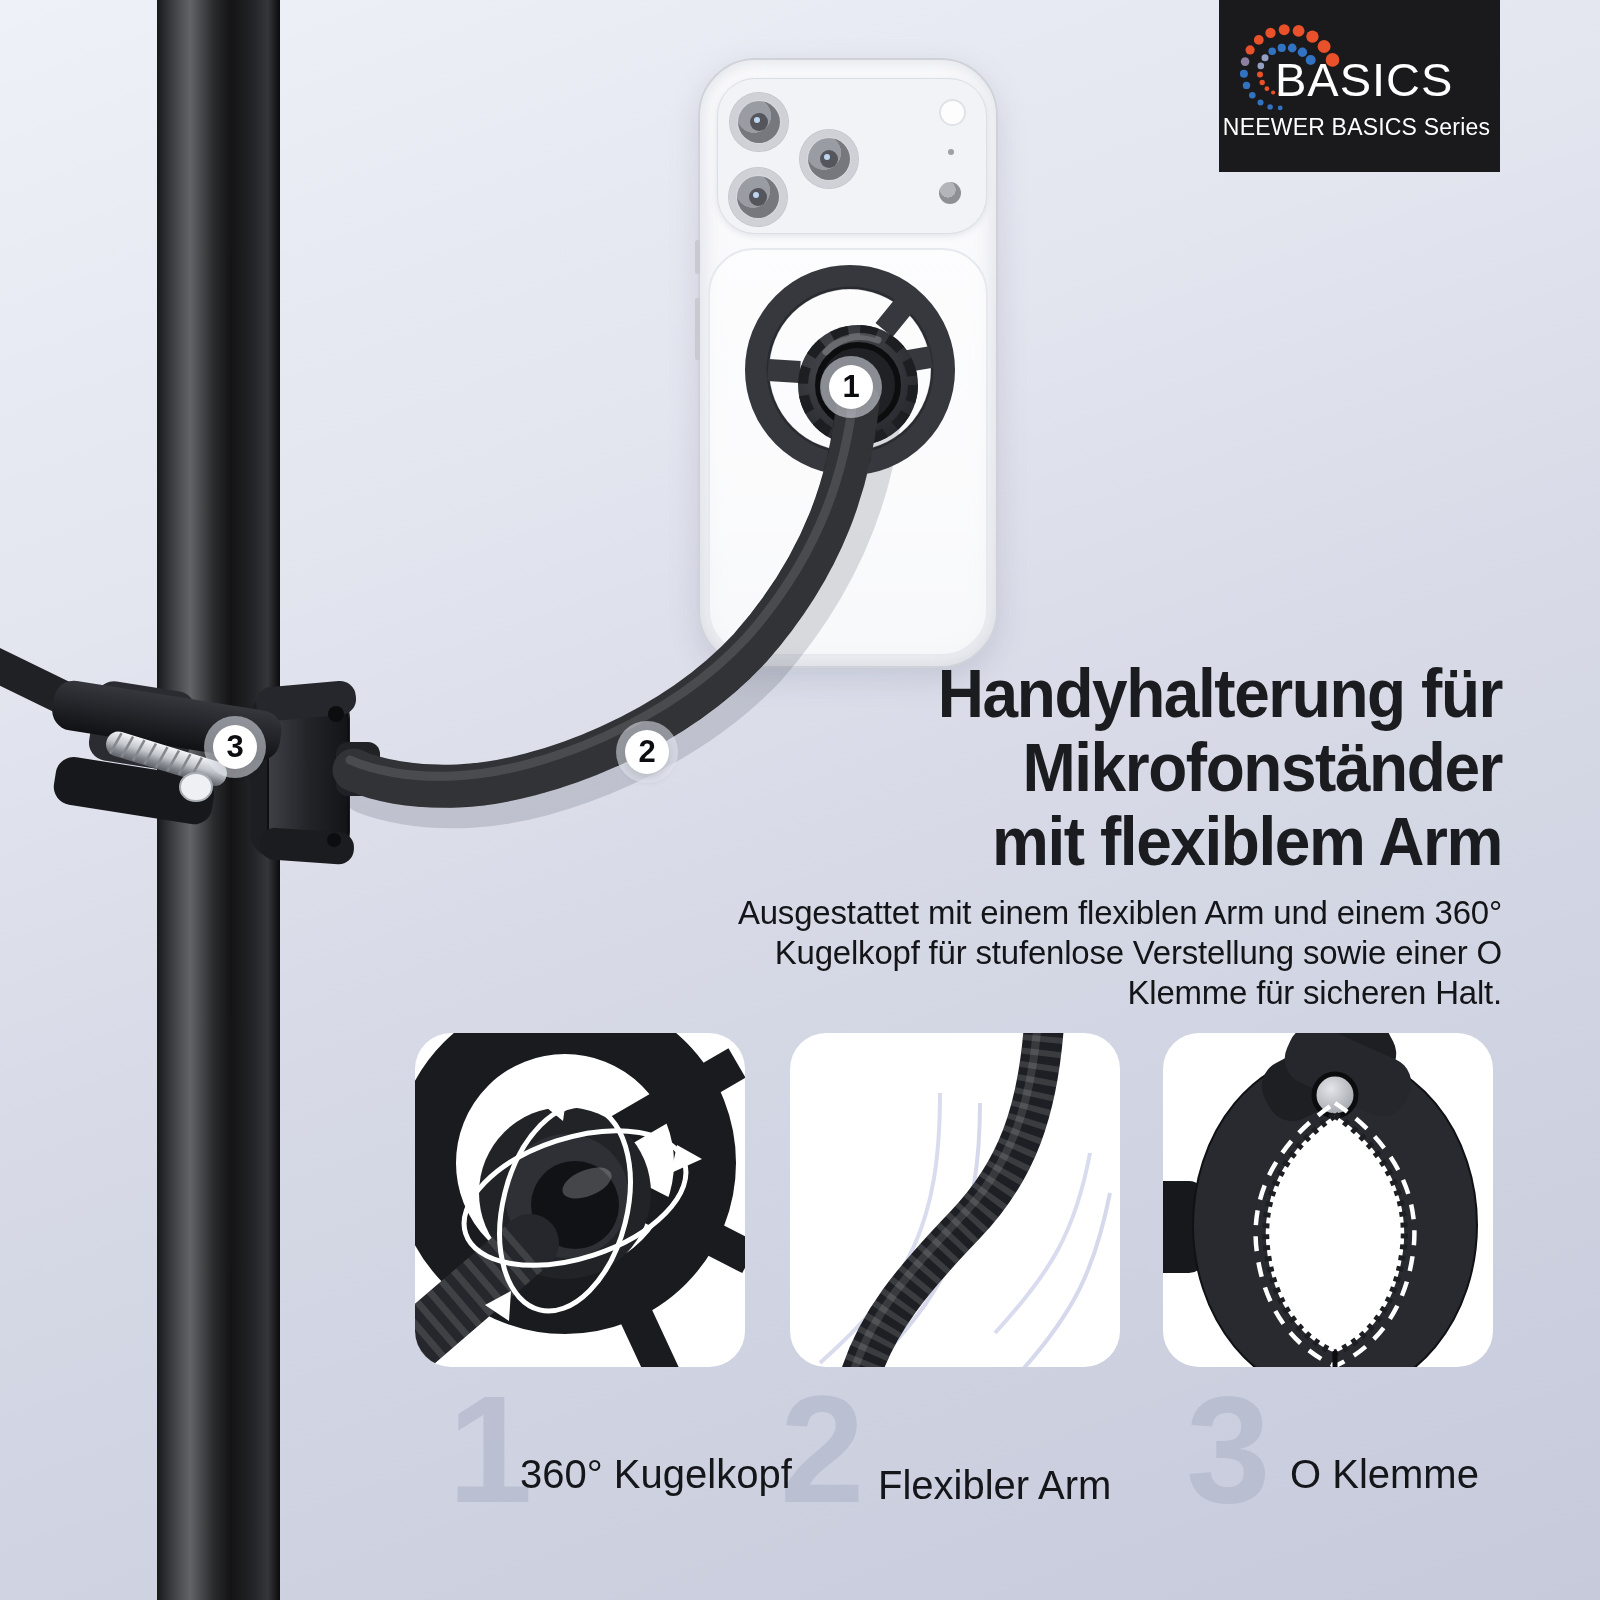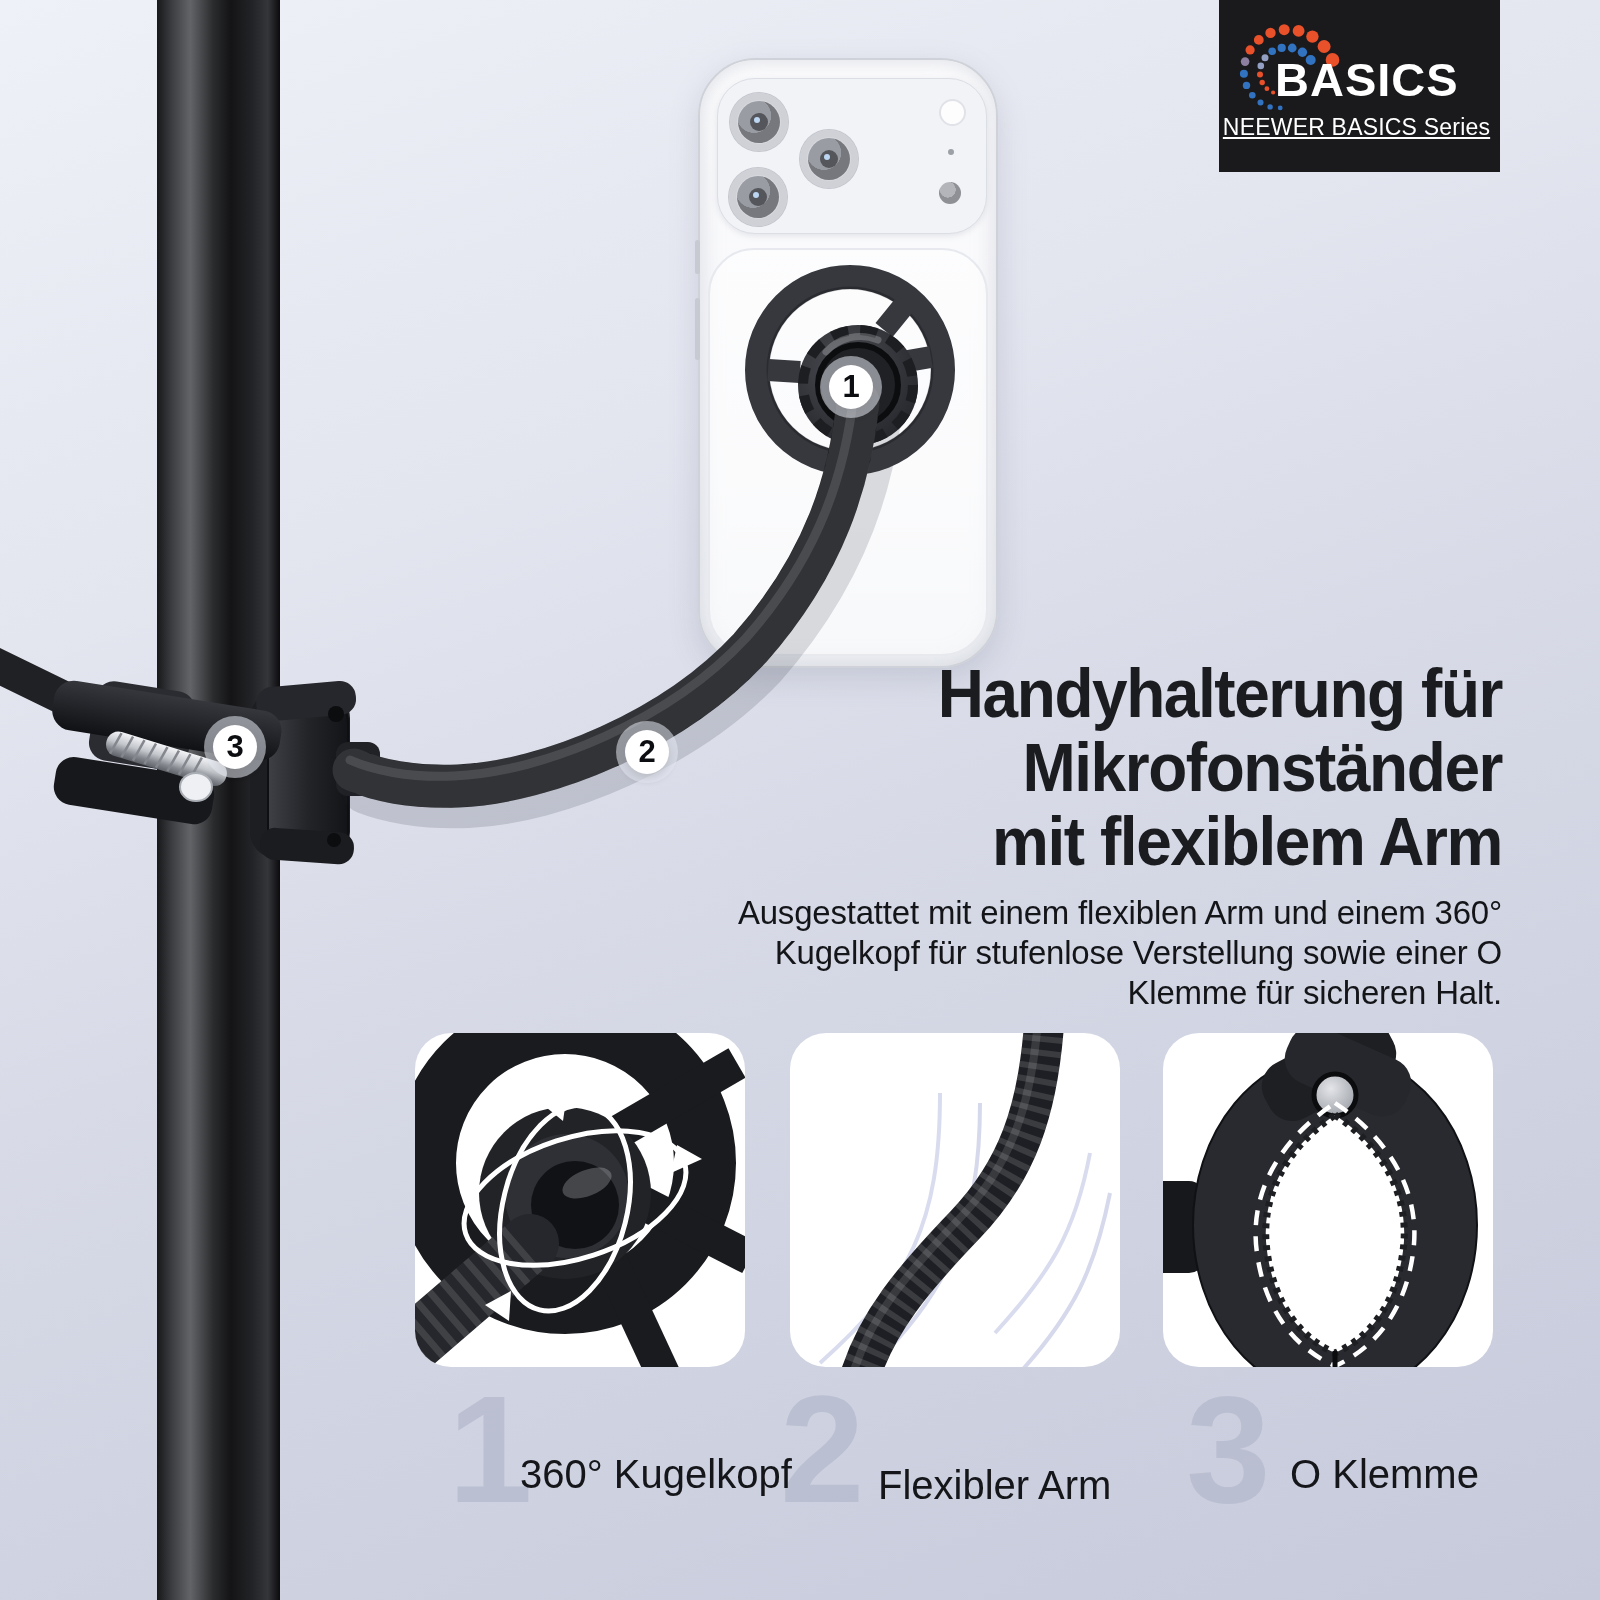--- a/index.html
+++ b/index.html
@@ -48,22 +48,22 @@
   
   .badge{
     position:absolute;width:44px;height:44px;border-radius:50%;background:#fff;z-index:5;
     display:flex;align-items:center;justify-content:center;
     font-size:31px;font-weight:bold;color:#0c0d10;
     box-shadow:0 0 0 9px rgba(228,231,240,.55),0 4px 10px rgba(0,0,0,.3);
   }
 
   
   .logo{position:absolute;left:1219px;top:0;width:281px;height:172px;background:#1a1a1c;z-index:6;}
-  .logo-title{position:absolute;left:56px;top:52px;font-size:47px;font-weight:bold;color:#fff;letter-spacing:1px;}
-  .logo-sub{position:absolute;left:0;right:6px;top:114px;text-align:center;font-size:23px;color:#fff;letter-spacing:.2px;text-decoration:underline;}
+  .logo-title{position:absolute;left:56px;top:52px;font-size:47px;font-weight:normal;color:#fff;letter-spacing:1px;}
+  .logo-sub{position:absolute;left:0;right:6px;top:114px;text-align:center;font-size:23px;color:#fff;letter-spacing:.2px;}
 
   
   .headline{
     position:absolute;right:98px;top:656px;width:980px;text-align:right;z-index:4;
     font-size:68px;line-height:74px;font-weight:bold;color:#1b1c1f;letter-spacing:-1.5px;
     transform:scaleX(.94);transform-origin:100% 0;
   }
   .subtext{
     position:absolute;right:98px;top:892px;width:980px;text-align:right;z-index:4;
     font-size:34px;line-height:40px;color:#141518;letter-spacing:-.2px;

